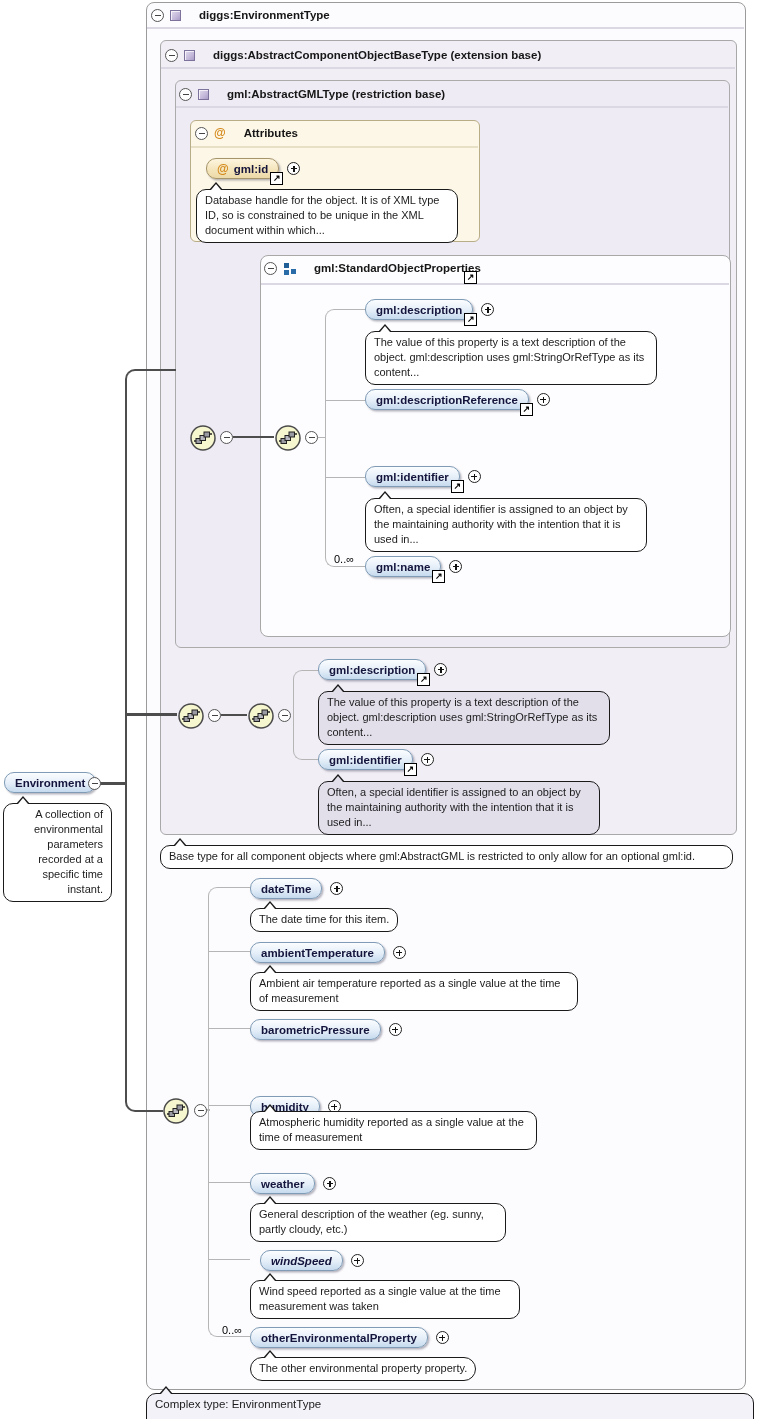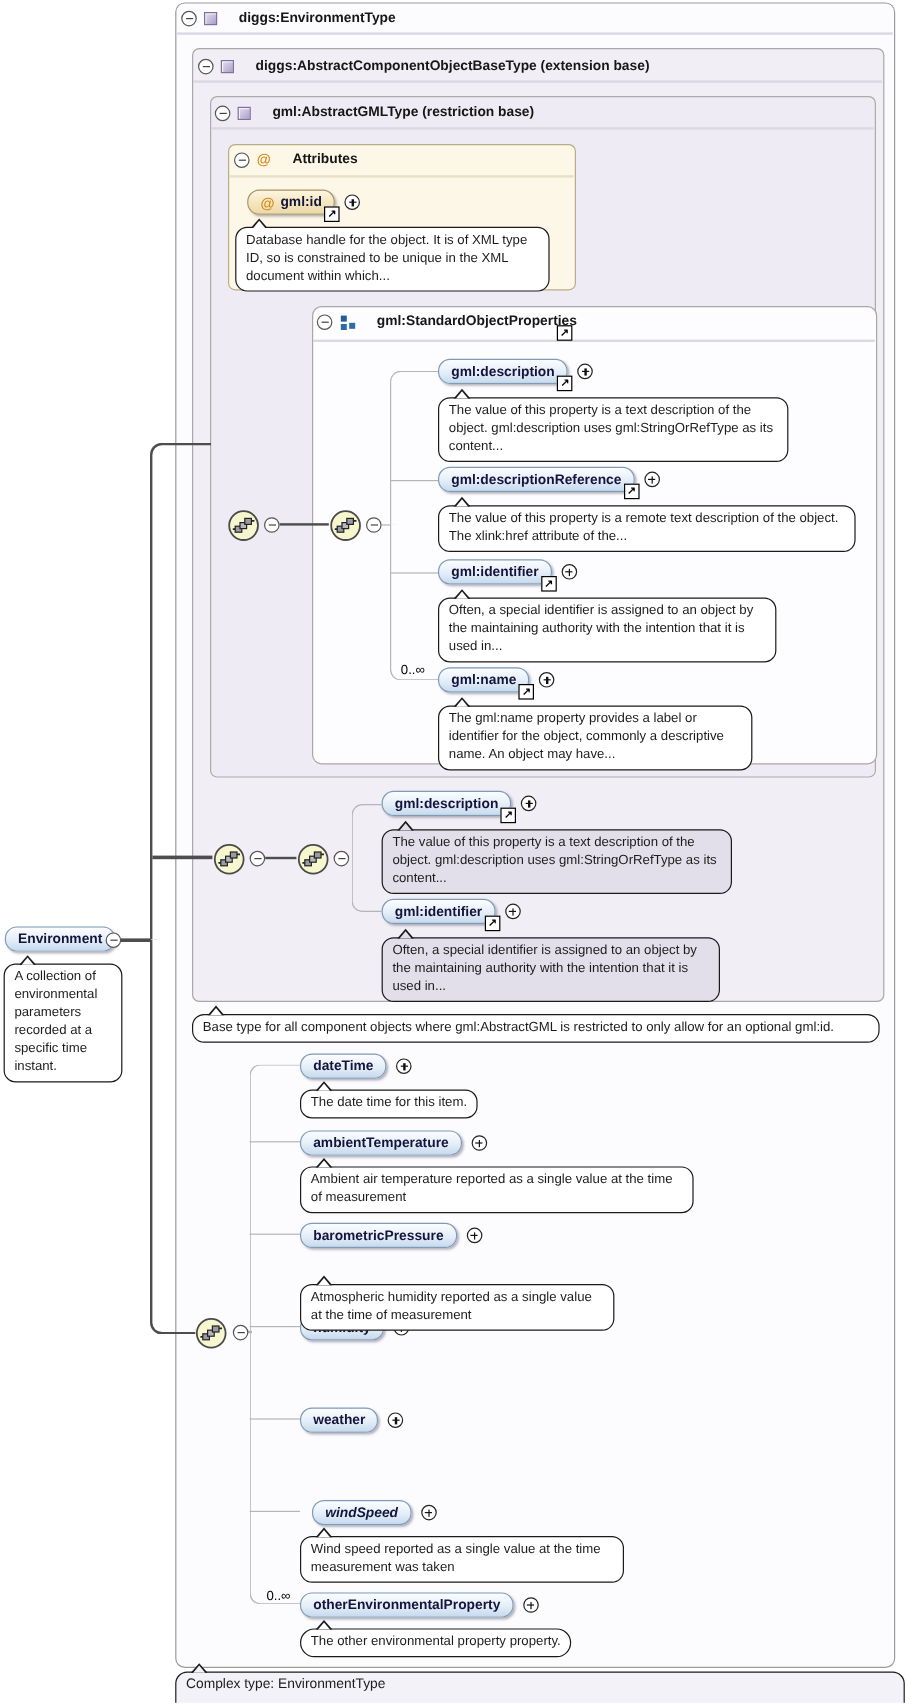--- a/index.html
+++ b/index.html
@@ -216,40 +216,38 @@
   </div>
   <div class="callout" style="left:365px; top:331px; width:292px;">The value of this property is a text description of the object. gml:description uses gml:StringOrRefType as its content...</div>
 
   <div class="el" style="left:365px; top:389px;">
     <div class="badge">
       <span>gml:descriptionReference</span>
       <div class="arrow-icon">↗</div>
     </div>
     <div class="plus-circle"></div>
   </div>
-  <div class="callout" style="left:365px; top:421px; width:348px;">The value of this property is a remote text description of the object. The xlink:href attribute of the...</div>
 
   <div class="el" style="left:365px; top:466px;">
     <div class="badge">
       <span>gml:identifier</span>
       <div class="arrow-icon">↗</div>
     </div>
     <div class="plus-circle"></div>
   </div>
   <div class="callout" style="left:365px; top:498px; width:282px;">Often, a special identifier is assigned to an object by the maintaining authority with the intention that it is used in...</div>
 
   <div class="occ" style="left:334px; top:553px;">0..∞</div>
   <div class="el" style="left:365px; top:556px;">
     <div class="badge">
       <span>gml:name</span>
       <div class="arrow-icon">↗</div>
     </div>
     <div class="plus-circle"></div>
   </div>
-  <div class="callout" style="left:365px; top:588px; width:262px;">The gml:name property provides a label or identifier for the object, commonly a descriptive name. An object may have...</div>
 
   <div class="el" style="left:318px; top:659px;">
     <div class="badge">
       <span>gml:description</span>
       <div class="arrow-icon">↗</div>
     </div>
     <div class="plus-circle"></div>
   </div>
   <div class="callout callout-lav" style="left:318px; top:691px; width:292px;">The value of this property is a text description of the object. gml:description uses gml:StringOrRefType as its content...</div>
 
@@ -261,21 +259,21 @@
     <div class="plus-circle"></div>
   </div>
   <div class="callout callout-lav" style="left:318px; top:781px; width:282px;">Often, a special identifier is assigned to an object by the maintaining authority with the intention that it is used in...</div>
 
   <div class="el" style="left:4px; top:772px;">
     <div class="badge">
       <span>Environment</span>
     </div>
   </div>
   <div class="toggle toggle-abs" style="left:88px; top:777px;"></div>
-  <div class="callout" style="left:3px; top:803px; width:99px;">A collection of environmental parameters recorded at a specific time instant.</div>
+  <div class="callout" style="left:3px; top:803px; width:109px;text-align:right;">A collection of environmental parameters recorded at a specific time instant.</div>
 
   <div class="callout callout-note" style="left:160px; top:845px; width:573px;">Base type for all component objects where gml:AbstractGML is restricted to only allow for an optional gml:id.</div>
 
   <div class="el" style="left:250px; top:878px;">
     <div class="badge">
         <span>dateTime</span>
       </div>
     <div class="plus-circle"></div>
   </div>
   <div class="callout callout-note" style="left:250px; top:908px;">The date time for this item.</div>
@@ -294,28 +292,29 @@
       </div>
     <div class="plus-circle"></div>
   </div>
 
   <div class="el" style="left:250px; top:1096px;">
     <div class="badge">
         <span>humidity</span>
       </div>
     <div class="plus-circle"></div>
   </div>
-  <div class="callout" style="left:250px; top:1070px; width:262px;">Atmospheric humidity reported as a single value at the time of measurement</div>
+  <div class="callout" style="left:250px; top:1111px; width:287px;">Atmospheric humidity reported as a single value at the time of measurement</div>
 
   <div class="el" style="left:250px; top:1173px;">
     <div class="badge">
         <span>weather</span>
       </div>
     <div class="plus-circle"></div>
   </div>
+  <div class="callout" style="left:250px; top:1203px; width:256px;">General description of the weather (eg. sunny, partly cloudy, etc.)</div>
 
   <div class="el" style="left:260px; top:1250px;font-style:italic;">
     <div class="badge">
         <span>windSpeed</span>
       </div>
     <div class="plus-circle"></div>
   </div>
   <div class="callout" style="left:250px; top:1280px; width:270px;">Wind speed reported as a single value at the time measurement was taken</div>
 
   <div class="occ" style="left:222px; top:1324px;">0..∞</div>

